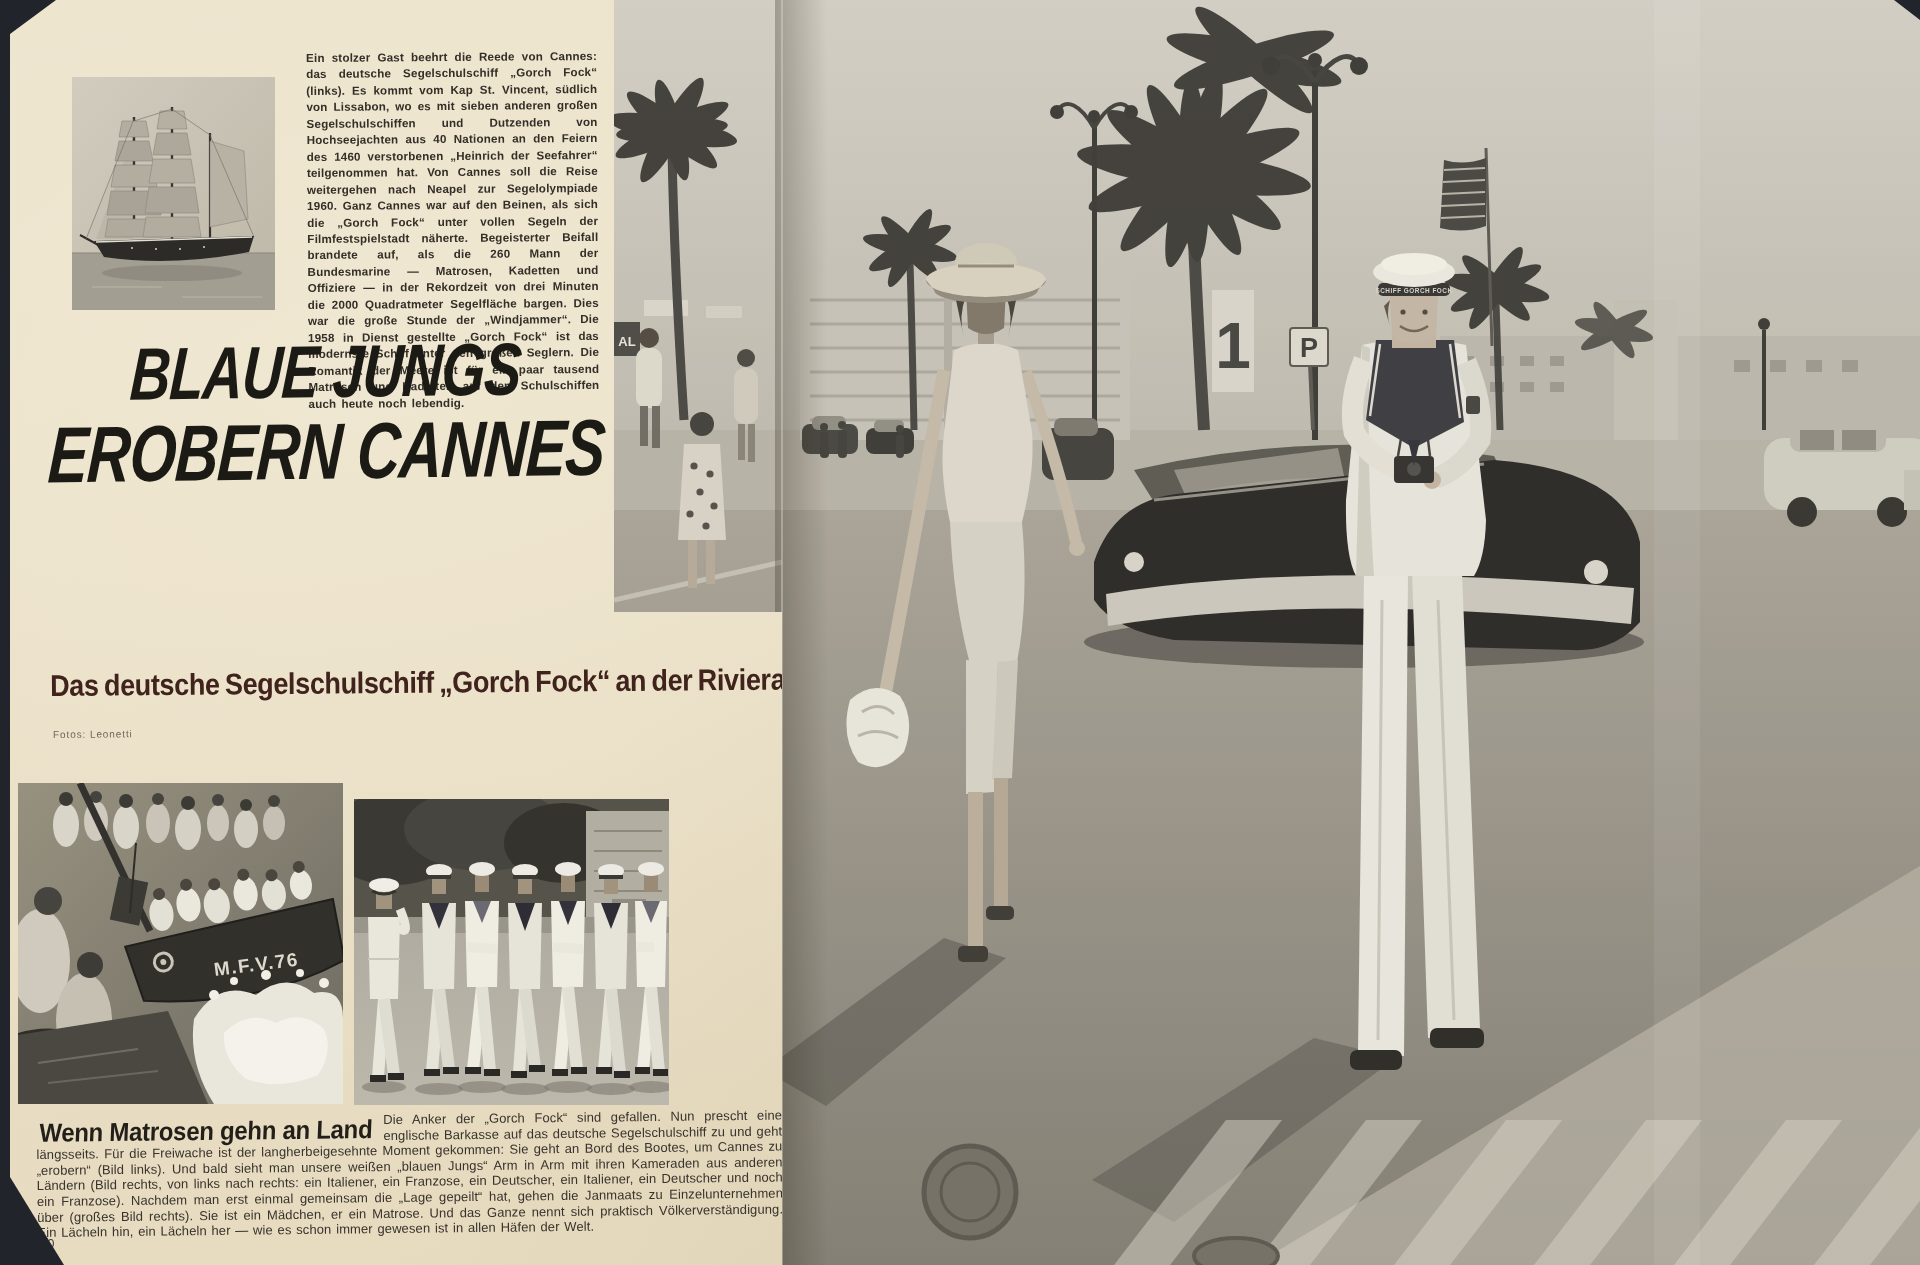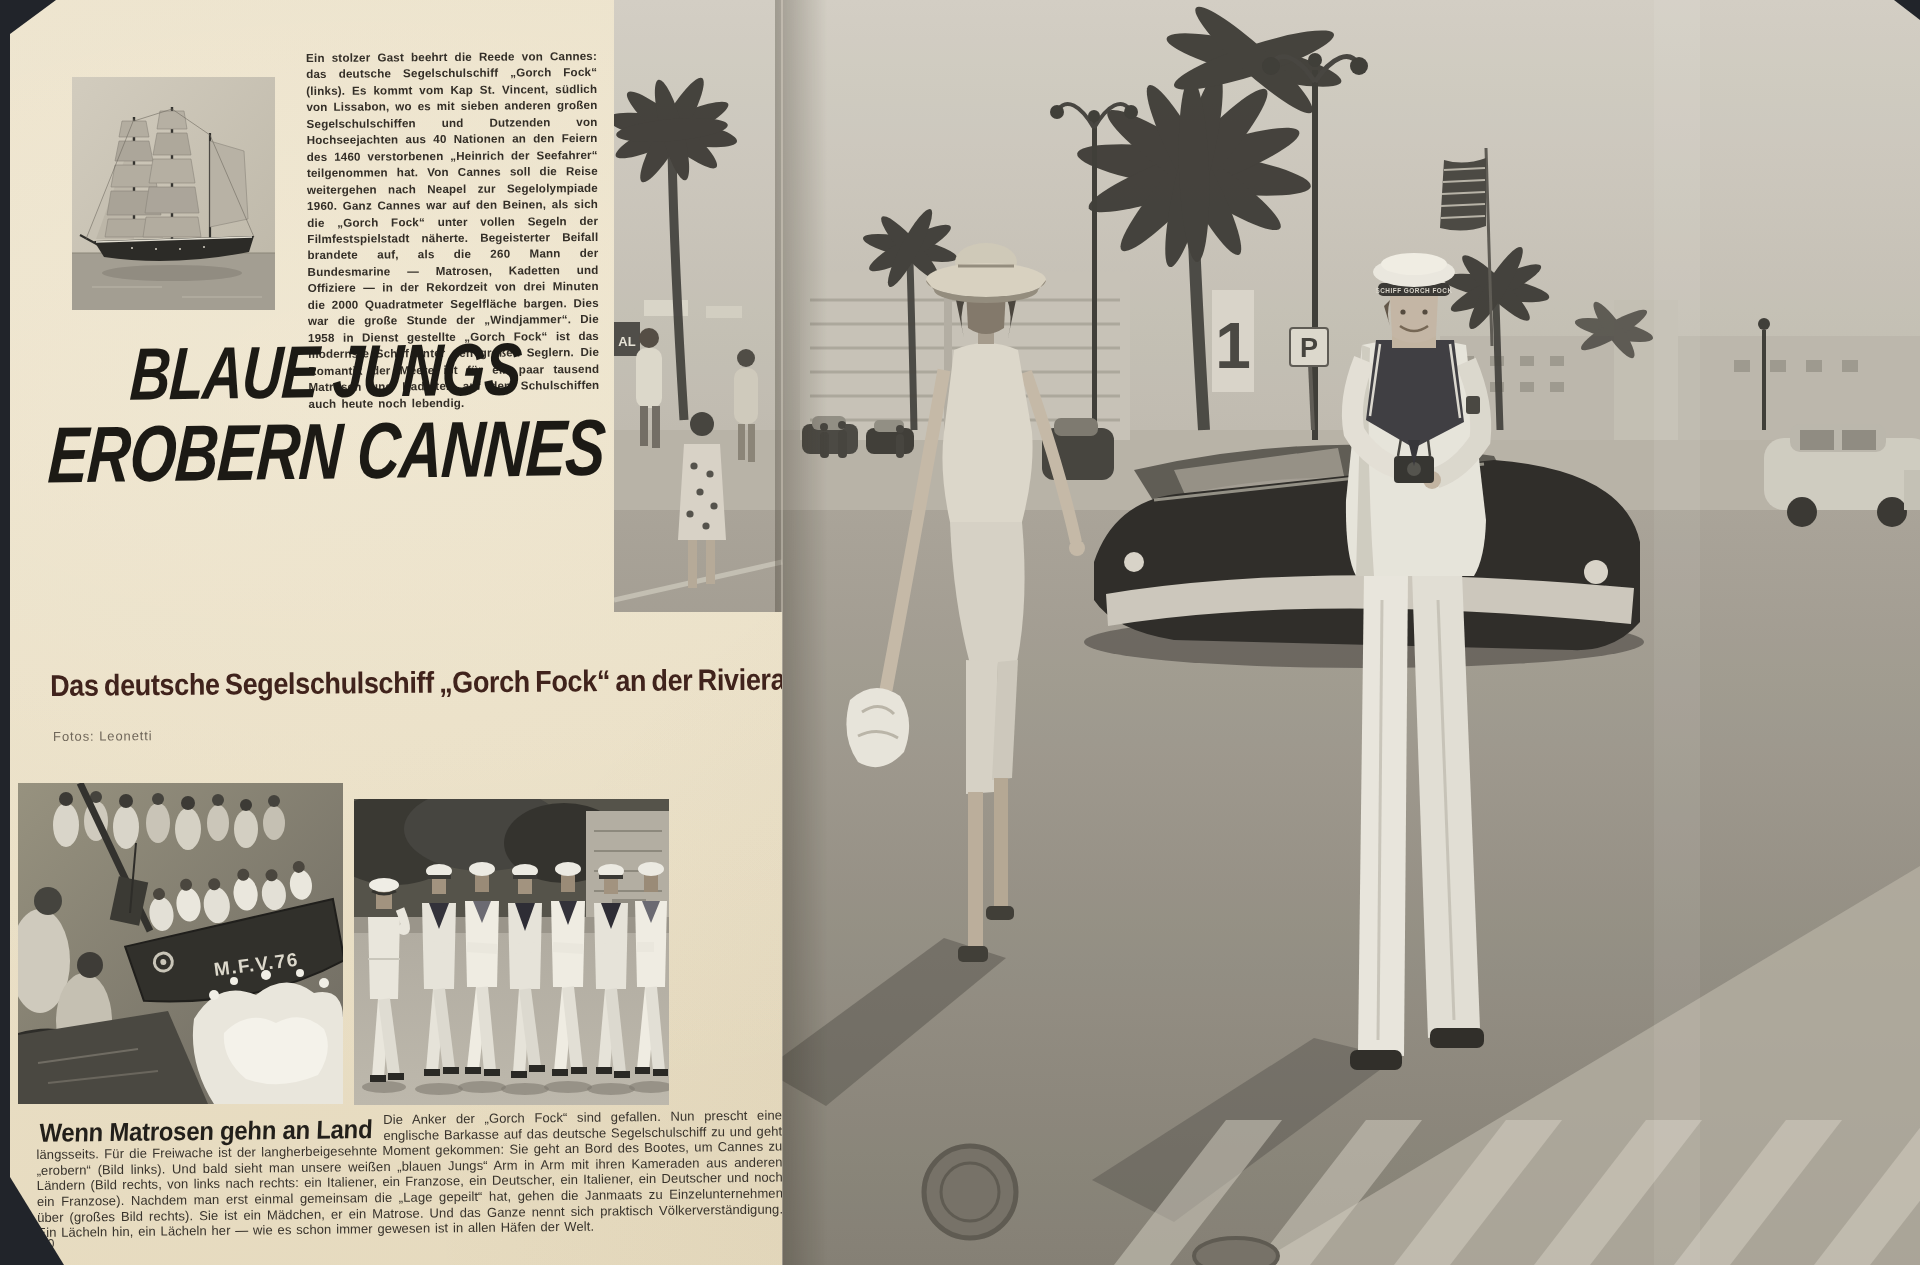--- a/index.html
+++ b/index.html
@@ -34,21 +34,21 @@
     white-space:nowrap;transform-origin:left bottom;letter-spacing:-1px;
   }
   #hl1{left:118px;top:352px;font-size:56px;transform:rotate(-.8deg) skewX(-4deg) scaleY(1.32);}
   #hl2{left:36px;top:432px;font-size:60px;transform:rotate(-.8deg) skewX(-4deg) scaleY(1.32);}
   .subhead{
     left:40px;top:669px;font-weight:bold;color:#40231c;
     font-size:30px;letter-spacing:-.4px;word-spacing:-2px;white-space:nowrap;
     transform:rotate(-.5deg) scaleX(.9);transform-origin:left top;
   }
   .credit{
-    left:43px;top:729px;font-size:13px;color:#70675a;letter-spacing:.9px;
+    left:43px;top:729px;font-size:10px;color:#70675a;letter-spacing:.9px;
     transform:rotate(-.5deg);transform-origin:left top;
   }
   .caption{
     left:26px;top:1116px;width:746px;color:#34302a;
     transform:rotate(-.65deg);transform-origin:left top;
   }
   .caption-head{
     float:left;margin:1px 10px 0 4px;
     font-weight:bold;color:#221f1a;font-size:24px;line-height:30px;
     transform:skewX(-3deg) scaleY(1.08);transform-origin:left top;

